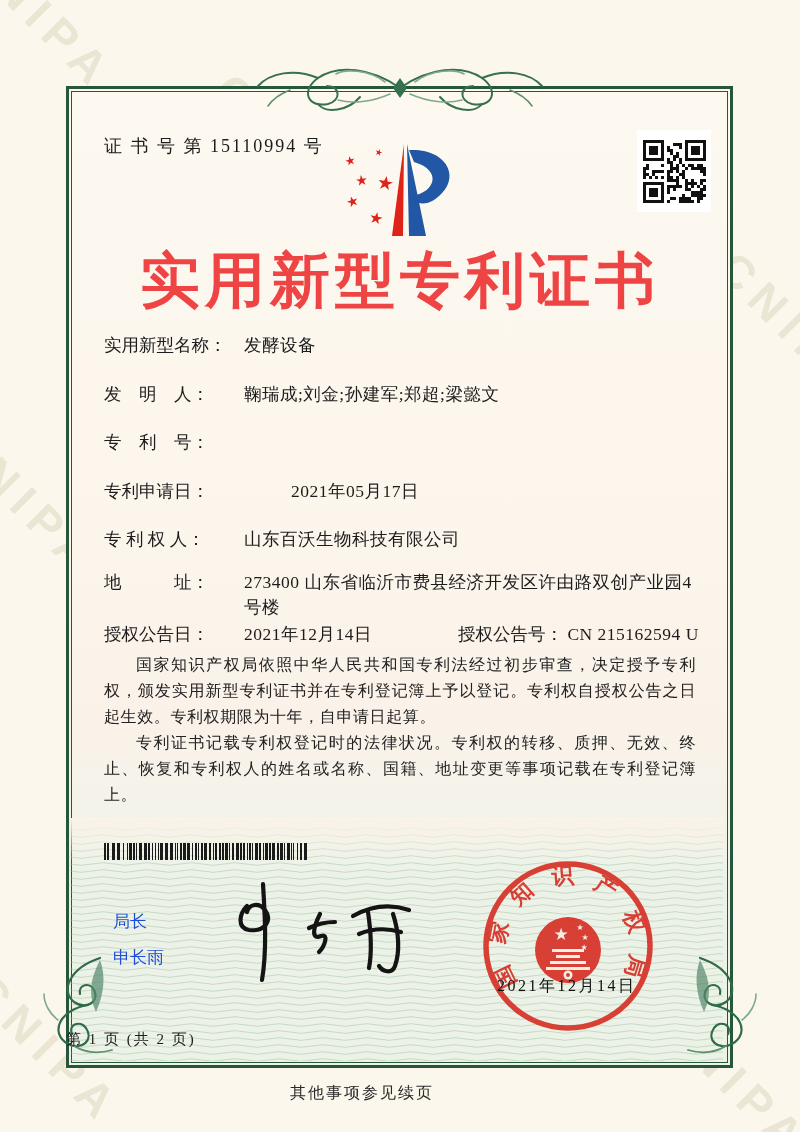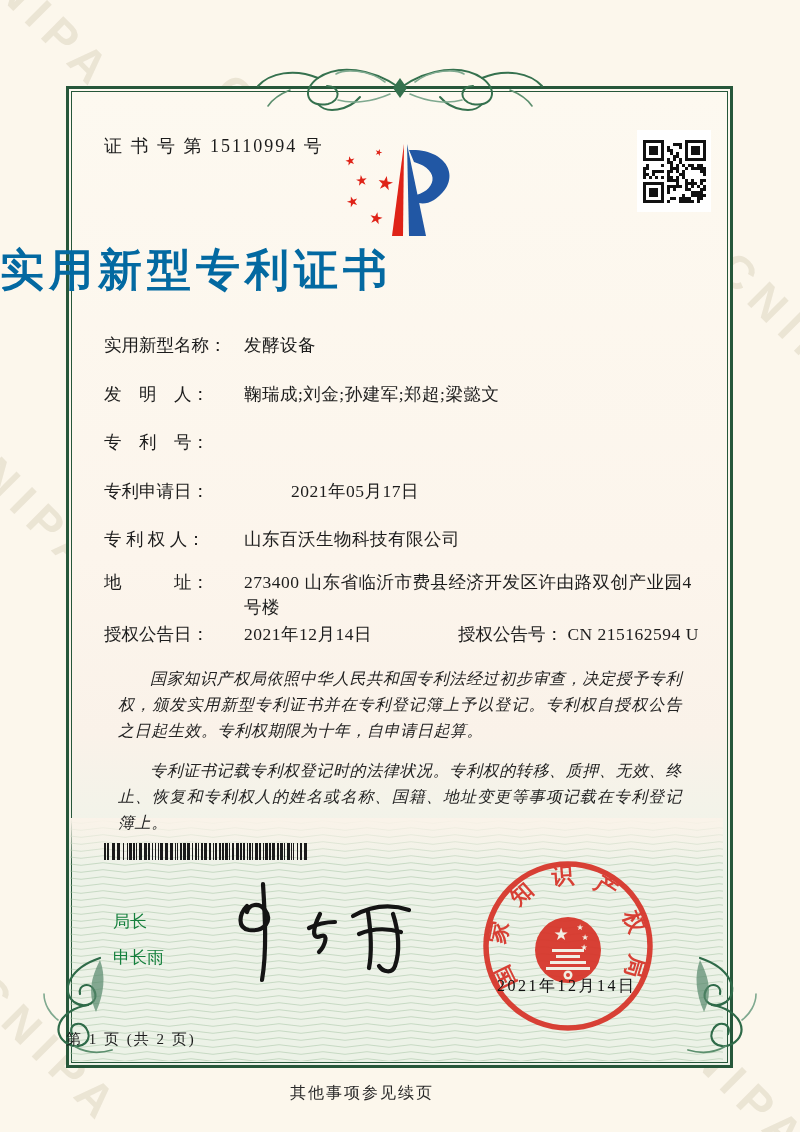--- a/index.html
+++ b/index.html
@@ -30,38 +30,38 @@
   }
   .waves-wrap{position:absolute;left:70px;top:818px;width:653px;height:243px;z-index:1;overflow:hidden;}
   .waves-fade{position:absolute;left:0;top:0;width:100%;height:46px;
     background:linear-gradient(180deg,#faf3e9 0%,rgba(250,243,233,0) 100%);}
   
   .cert-no{position:absolute;left:104px;top:134px;font-size:18px;letter-spacing:2px;z-index:3;}
   .qr-box{position:absolute;left:637px;top:130px;width:74px;height:82px;background:#fff;z-index:3;
     display:flex;align-items:center;justify-content:center;}
   .logo{position:absolute;left:330px;top:128px;z-index:3;}
   .title{
-    position:absolute;left:0;top:241px;width:800px;text-align:left;z-index:3;
-    font-size:44px;font-weight:600;letter-spacing:5px;color:#0369a1;
+    position:absolute;left:0;top:241px;width:800px;text-align:center;z-index:3;
+    font-size:60px;font-weight:600;letter-spacing:5px;color:#ef4444;
   }
   
   .field-row{position:absolute;left:104px;width:600px;font-size:17.5px;z-index:3;display:flex;}
   .field-label{display:inline-block;width:140px;flex:0 0 140px;white-space:nowrap;}
   .field-value{display:inline-block;letter-spacing:0.5px;}
   .row-addr .field-value{width:448px;line-height:25px;}
   .pair2{position:absolute;left:326px;top:0;white-space:nowrap;}
   .pair2 .field-label{width:auto;flex:none;margin-left:28px;}
   
   .paras{position:absolute;left:104px;top:652px;width:592px;z-index:3;
     font-size:16px;line-height:26px;text-align:justify;color:#222;letter-spacing:0.6px;}
-  .paras p{margin:14px;text-indent:2em;font-style:italic;}
+  .paras p{margin:0;text-indent:2em;}
   
   .barcode{position:absolute;left:104px;top:843px;z-index:3;}
   .signer{position:absolute;left:113px;z-index:3;
-    font-family:Liberation Serif, serif;font-size:17px;color:#15803d;}
+    font-family:Liberation Serif, serif;font-size:17px;color:#1d4ed8;}
   .sig-svg{position:absolute;left:225px;top:876px;z-index:3;}
   .seal-svg{position:absolute;left:478px;top:856px;z-index:3;opacity:0.94;}
   .seal-date{position:absolute;left:497px;top:976px;z-index:4;font-size:16px;letter-spacing:2.5px;color:#101010;white-space:nowrap;}
   .page-info{position:absolute;left:66px;top:1030px;width:667px;font-size:15px;letter-spacing:2px;z-index:3;}
   .continuation{position:absolute;left:0;top:1083px;width:724px;text-align:center;font-size:16px;letter-spacing:2px;color:#2a2a2a;z-index:3;}
   
   .orn{position:absolute;z-index:2;pointer-events:none;}
 </style>
 </head>
 <body>

